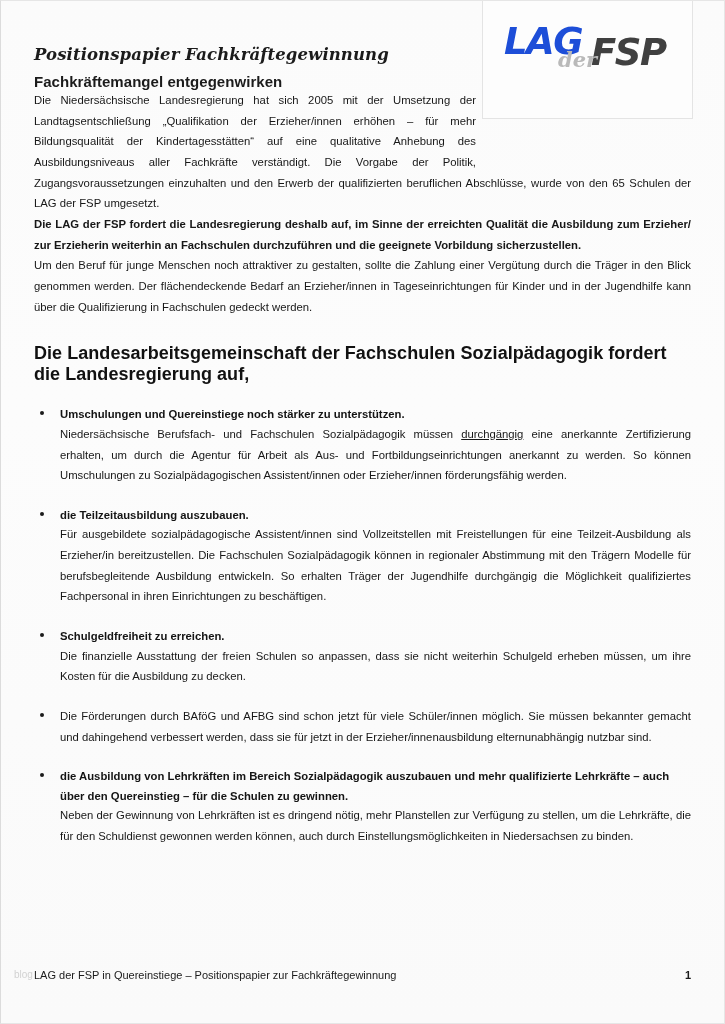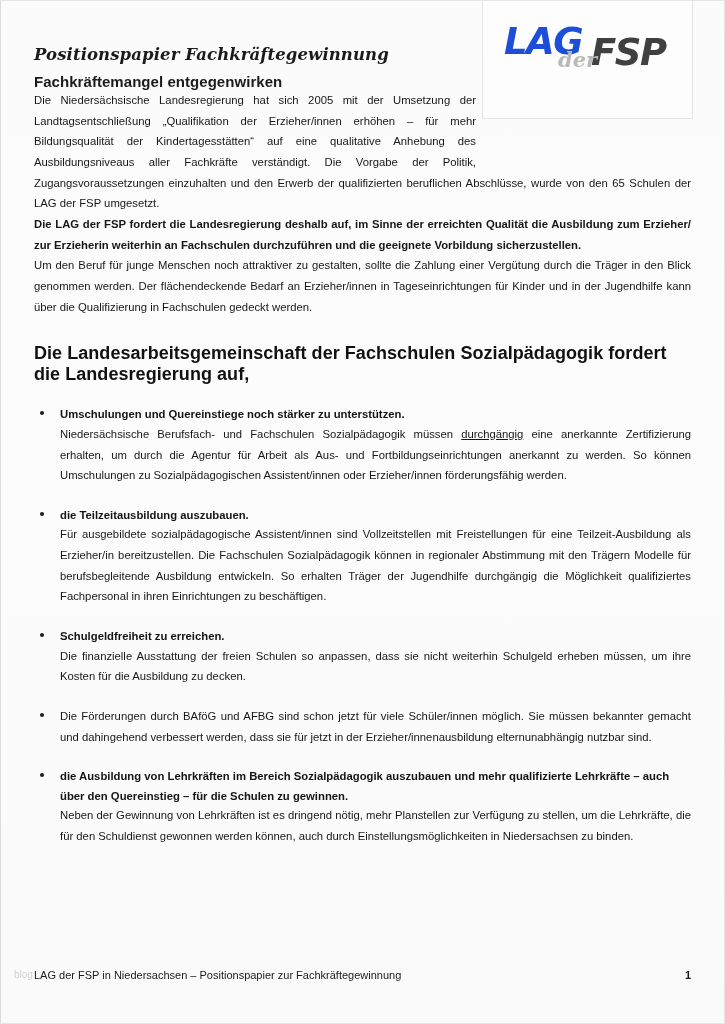--- a/index.html
+++ b/index.html
@@ -275,17 +275,17 @@
           <span class="bullet-dot"></span>
           <span class="bullet-text">die Ausbildung von Lehrkräften im Bereich Sozialpädagogik auszubauen und mehr qualifizierte Lehrkräfte – auch über den Quereinstieg – für die Schulen zu gewinnen.</span>
         </div>
         <p class="body bullet-body">Neben der Gewinnung von Lehrkräften ist es dringend nötig, mehr Planstellen zur Verfügung zu stellen, um die Lehrkräfte, die für den Schuldienst gewonnen werden können, auch durch Einstellungsmöglichkeiten in Niedersachsen zu binden.</p>
       </li>
 
     </ul>
   </div>
 
   <div class="footer">
-    <span class="footer-left">LAG der FSP in Niedersachsen – Positionspapier zur Fachkräftegewinnung</span>
+    <span class="footer-left">LAG der FSP in Quereinstiege – Positionspapier zur Fachkräftegewinnung</span>
     <span class="watermark">blog</span>
     <span class="footer-page">1</span>
   </div>
 </div>
 
 </body></html>

